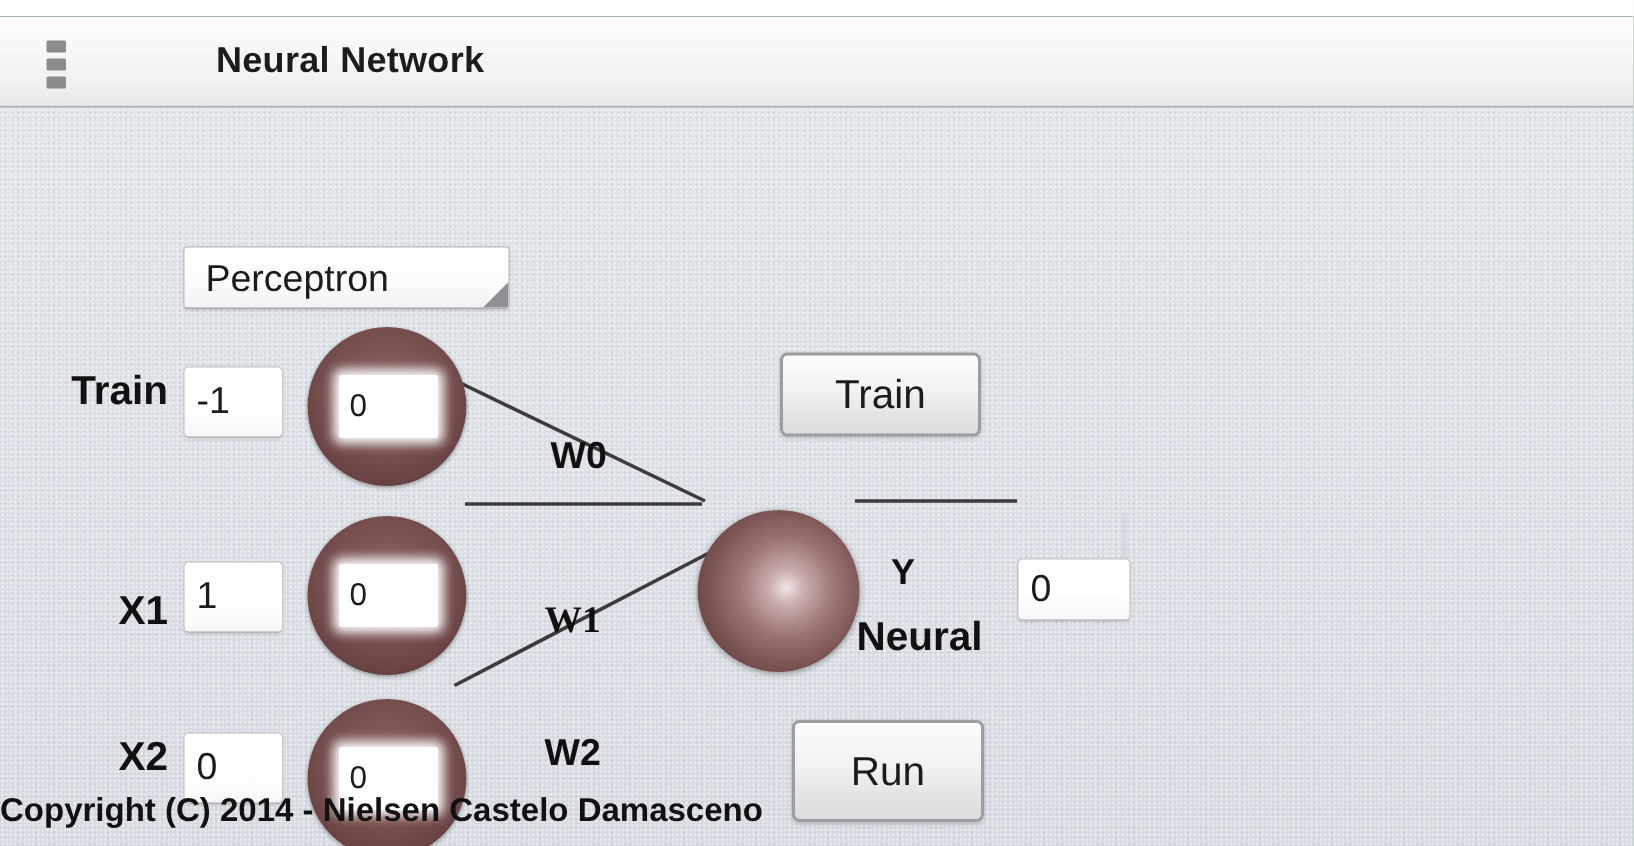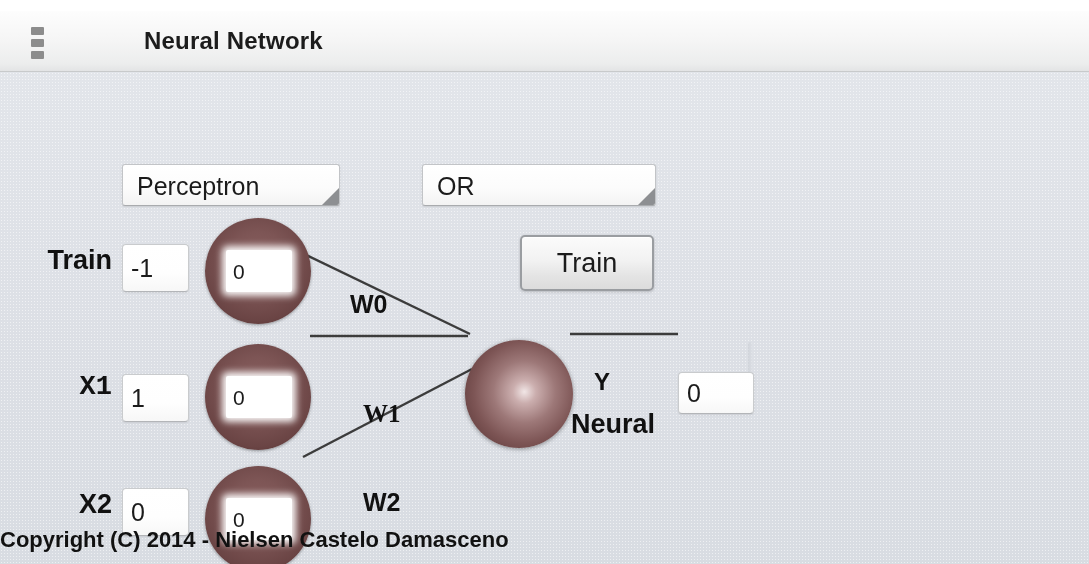--- a/index.html
+++ b/index.html
@@ -173,32 +173,32 @@
   
   .row-label {
     position: absolute;
     font-size: 27px;
     font-weight: bold;
     color: #111111;
     white-space: nowrap;
     text-align: right;
   }
   #lbl-bias { left: 36px; top: 173px; width: 76px; }
-  #lbl-x1   { left: 36px; top: 300px; width: 76px; font-family: Liberation Mono, monospace; }
+  #lbl-x1   { left: 36px; top: 320px; width: 76px; }
   #lbl-x2   { left: 36px; top: 417px; width: 76px; }
 
   
   .w-label {
     position: absolute;
     font-size: 25px;
     font-weight: bold;
     color: #111111;
     white-space: nowrap;
   }
-  #lbl-w0 { left: 350px; top: 218px; }
+  #lbl-w0 { left: 367px; top: 218px; }
   #lbl-w1 { left: 363px; top: 328px; font-family: Liberation Serif, serif; }
   #lbl-w2 { left: 363px; top: 416px; }
 
   
   #lbl-y {
     position: absolute;
     left: 594px;
     top: 296px;
     font-size: 24px;
     font-weight: bold;
@@ -305,24 +305,20 @@
       <line x1="310" y1="264" x2="468" y2="264" stroke="#3c3c3c" stroke-width="2.4"></line>
       <line x1="303" y1="385" x2="472" y2="297" stroke="#3c3c3c" stroke-width="2.4"></line>
       <line x1="570" y1="262" x2="678" y2="262" stroke="#3c3c3c" stroke-width="2.4"></line>
     </svg>
 
     <div class="spinner" id="spinner-model">
       <div class="sp-text">Perceptron</div>
       <div class="sp-arrow"></div>
     </div>
 
-    <div class="spinner" id="spinner-func">
-      <div class="sp-text">OR</div>
-      <div class="sp-arrow"></div>
-    </div>
 
     <div class="row-label" id="lbl-bias">Train</div>
     <div class="tfield tf-input" id="tf-bias">
       <span>-1</span>
     </div>
     <div class="neuron neuron-in" id="neuron-bias"></div>
     <div class="tfield tf-weight" style="left:226px; top:178px;">
       <span>0</span>
     </div>
     <div class="w-label" id="lbl-w0">W0</div>
@@ -350,17 +346,20 @@
     <div class="neuron" id="neuron-out"></div>
     <div id="lbl-y">Y</div>
     <div id="lbl-output">Neural</div>
     <div class="tfield" id="tf-output">
       <span>0</span>
     </div>
 
     <div class="btn" id="btn-train">
       <span>Train</span>
     </div>
+    <div class="btn" id="btn-run">
+      <span>Run</span>
+    </div>
 
     <div id="copyright">Copyright (C) 2014 - Nielsen Castelo Damasceno</div>
 
   </div>
 </div>
 
 </body></html>

